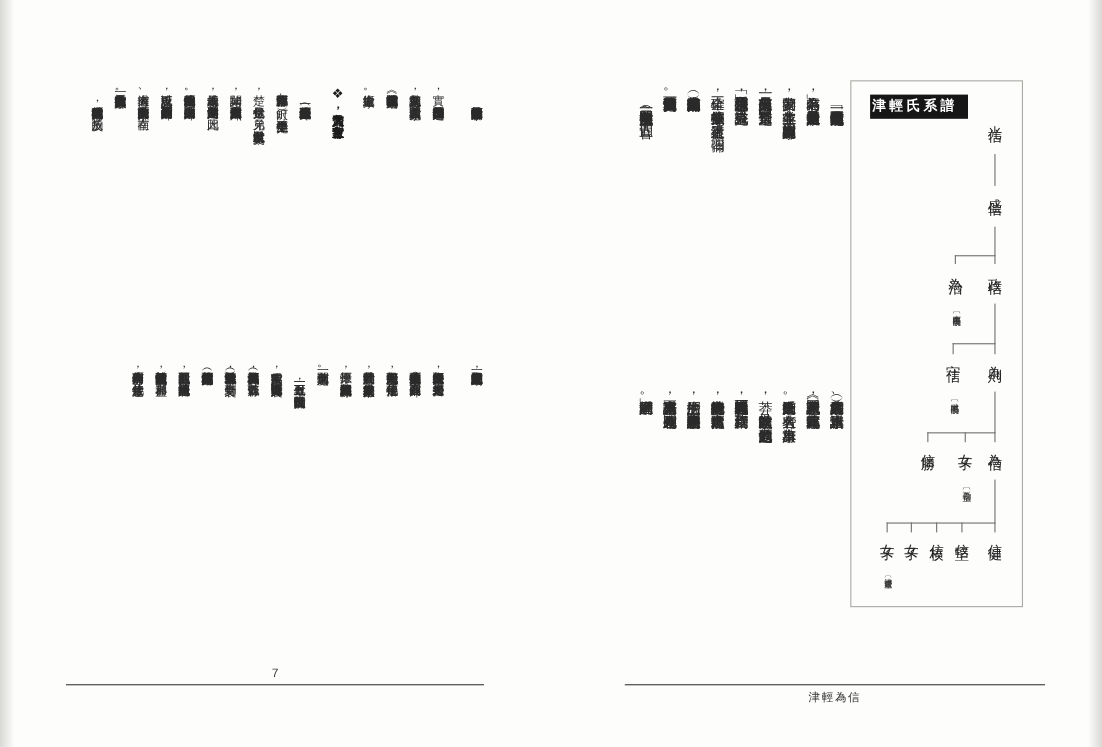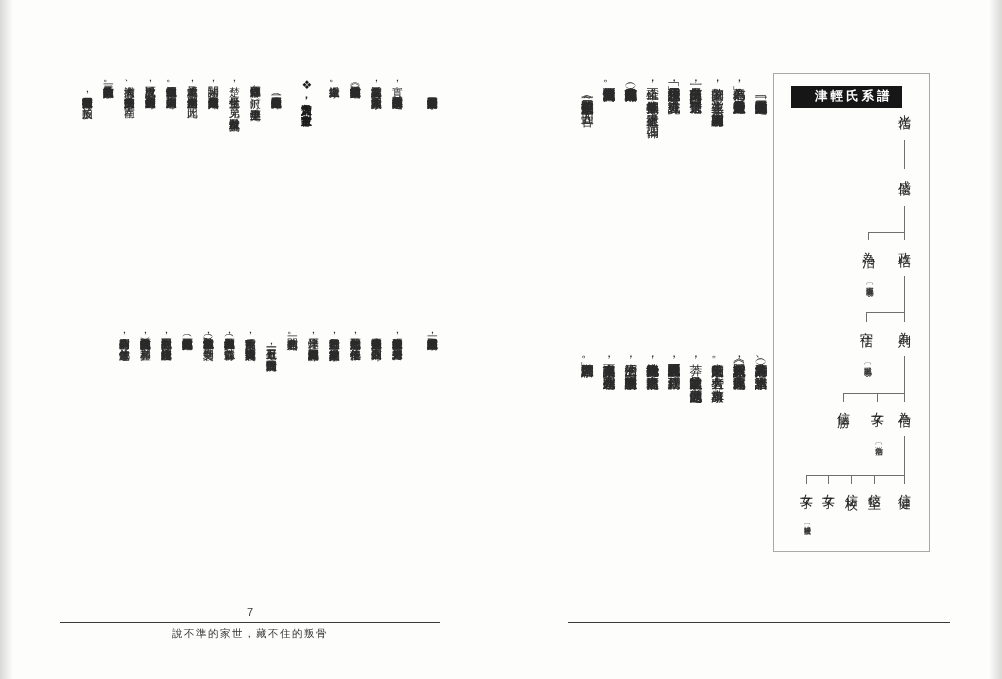--- a/index.html
+++ b/index.html
@@ -19,21 +19,21 @@
   .gap-after{margin-left:14px;}
   .heading{font-family:"Liberation Sans","DejaVu Sans",sans-serif;font-weight:bold;
            font-size:13.5px;color:#1c1c1c;margin-left:9px;margin-right:7px;}
   .heading .marker{font-size:12px;display:inline-block;margin-bottom:3px;}
 
   
   .chart-box{position:absolute;left:773px;top:73px;width:155px;height:477px;
              border:1px solid #a8a8a4;background:#fdfdfc;}
   .chart-title{position:absolute;left:791px;top:86px;background:#161616;color:#ffffff;
                font-family:"Liberation Sans","DejaVu Sans",sans-serif;font-weight:bold;
-               font-size:12.5px;letter-spacing:3px;padding:2px 9px 3px 24px;}
+               font-size:12.5px;letter-spacing:3px;padding:2px 9px 3px 2px;}
   .cname{position:absolute;writing-mode:vertical-rl;text-orientation:upright;
          font-size:13px;letter-spacing:3px;color:#222;width:14px;line-height:14px;}
   .cnote{position:absolute;writing-mode:vertical-rl;text-orientation:upright;
          font-size:8px;letter-spacing:0.5px;color:#333;width:10px;line-height:10px;}
   .cnote.tiny{font-size:7px;}
   .cl{position:absolute;background:#6f6f6c;}
 
   
   .footer-rule{position:absolute;top:622px;height:1px;background:#3a3a3a;}
   .pageno{position:absolute;top:606px;text-align:center;font-size:11px;color:#3a3a3a;
@@ -80,21 +80,20 @@
     <div class="vline">輕鼻和郡大佛鼻城（又名石川城，青森縣弘前</div>
     <div class="vline">市）以及和德城（青森縣弘前市），受到奇襲</div>
     <div class="vline">的大佛鼻城城主石川高信（卒年津輕方面與南</div>
     <div class="vline">部方面記載截然不同，筆者比較兩造記錄採用</div>
     <div class="vline">可信度較高的津輕記載）引咎自盡，鼻和郡盡</div>
     <div class="vline">為彌四郎為信所有，這一年他才廿二歲。</div>
   </div>
 
   <div class="footer-rule" style="left:60px;width:380px;"></div>
   <div class="pageno" style="left:60px;width:380px;">7</div>
-  <div class="runtitle" style="left:60px;width:380px;">說不準的家世，藏不住的叛骨</div>
 
   <div class="band rp" style="left:575px;top:78px;width:196px;height:264px;">
     <div class="vline indent">津輕為信雖在一五九〇年之前以「大浦彌四</div>
     <div class="vline">郎為信」為名，但大浦家只是以婿養子身分入</div>
     <div class="vline">贅的妻家，並非生家；另有一說為彌四郎生家</div>
     <div class="vline">是南部氏另一分支久慈氏，【信長之野望】系</div>
     <div class="vline">列「蒼天錄」採用這種說法，可見這或許不完</div>
     <div class="vline">全正確，卻並非毫無依據。從上述看來，彌四</div>
     <div class="vline">郎為信出自南部氏旁系（大浦氏或久慈氏）的</div>
     <div class="vline">可能性應高過安東氏和奧州藤原氏。</div>
@@ -147,13 +146,14 @@
   <div class="cnote" style="left:873px;top:440px;">〔為信室〕</div>
   <div class="cname" style="left:897px;top:402px;">為信</div>
   <div class="cname" style="left:897px;top:484px;">信健</div>
   <div class="cname" style="left:867px;top:484px;">信堅</div>
   <div class="cname" style="left:844px;top:484px;">信枚</div>
   <div class="cname" style="left:821px;top:484px;">女子</div>
   <div class="cname" style="left:799px;top:484px;">女子</div>
   <div class="cnote tiny" style="left:802px;top:520px;">〔津輕建廣室〕</div>
 
   <div class="footer-rule" style="left:568px;width:382px;"></div>
+  <div class="runtitle" style="left:568px;width:382px;">津輕為信</div>
 </div>
 
 </body></html>

